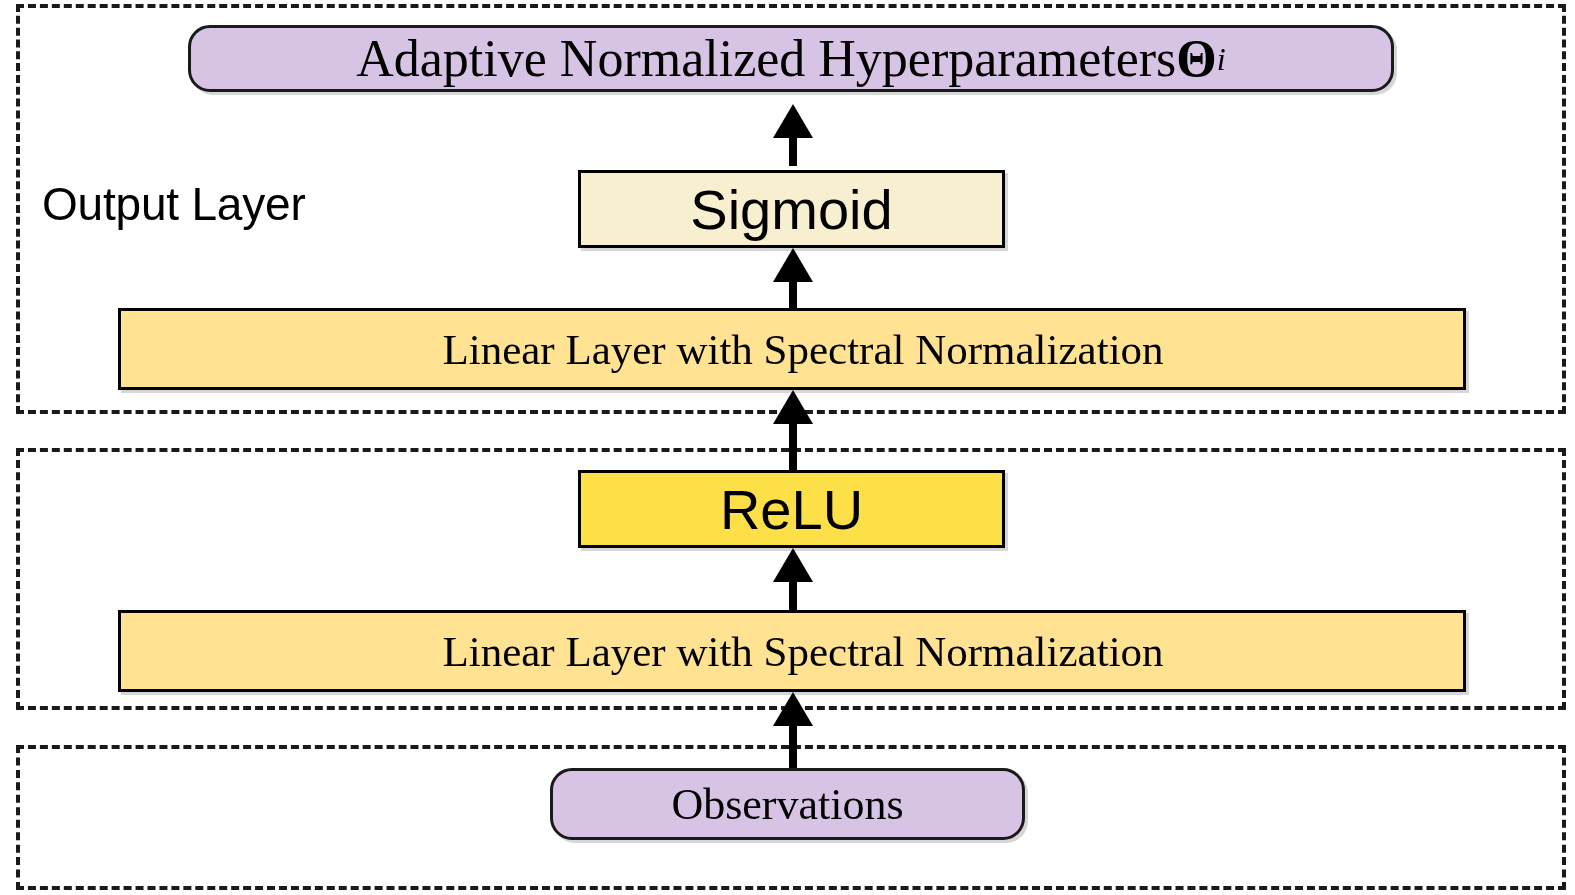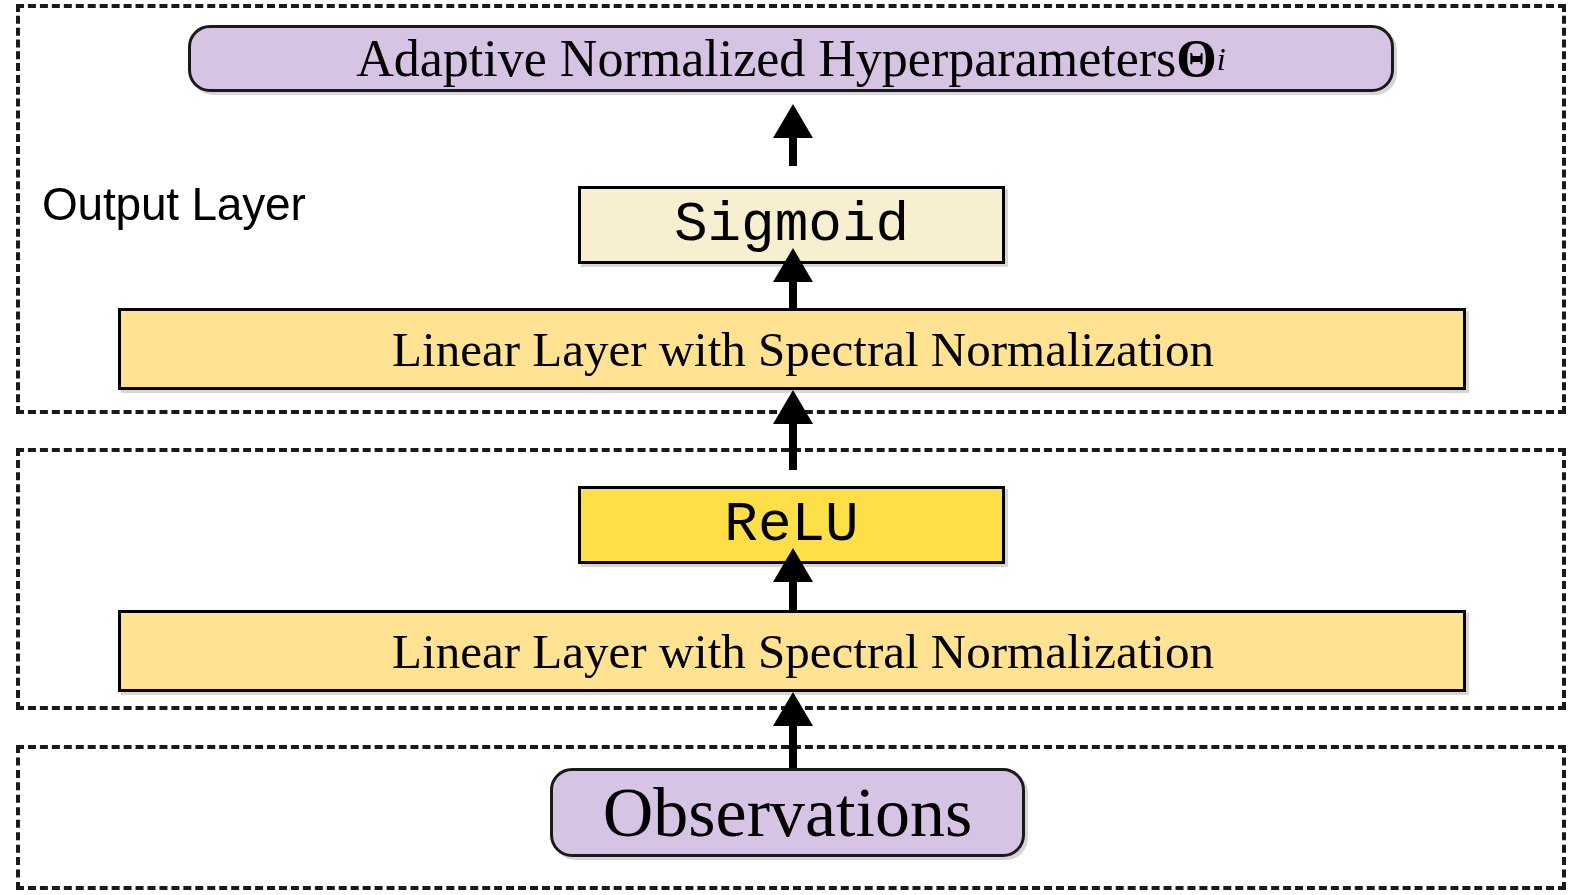--- a/index.html
+++ b/index.html
@@ -44,27 +44,26 @@
     border: 3px solid #000000;
     display: flex;
     align-items: center;
     justify-content: center;
     color: #000000;
     white-space: nowrap;
     box-shadow: 3px 3px 0 rgba(0,0,0,0.16);
   }
   .node.serif {
     font-family: "Liberation Serif", serif;
-    font-size: 49px;
+    font-size: 43px;
     padding-left: 22px;
   }
   .node.sans {
-    font-family: Liberation Mono, monospace;
+    font-family: Liberation Sans, sans-serif;
     font-size: 56px;
-    margin-top: 16px;
   }
 
   
   .pill {
     position: absolute;
     box-sizing: border-box;
     border: 3px solid #1a1a1a;
     border-radius: 22px;
     display: flex;
     align-items: center;
@@ -158,17 +157,17 @@
     <span>Linear Layer with Spectral Normalization</span>
   </div>
 
   <div class="arrow" style="left:771px; top:692px; height:80px;">
     <svg width="44" height="80" viewBox="0 0 44 80">
       <rect x="18" y="22" width="8" height="58" fill="#000000"></rect>
       <polygon points="22,0 42,34 2,34" fill="#000000"></polygon>
     </svg>
   </div>
 
-  <div class="pill" style="left:550px; top:768px; width:475px; height:89px; background:#d7c4e5; font-size:70px;">
+  <div class="pill" style="left:550px; top:768px; width:475px; height:72px; background:#d7c4e5; font-size:44px;">
     <span>Observations</span>
   </div>
 
 </div>
 
 </body></html>

